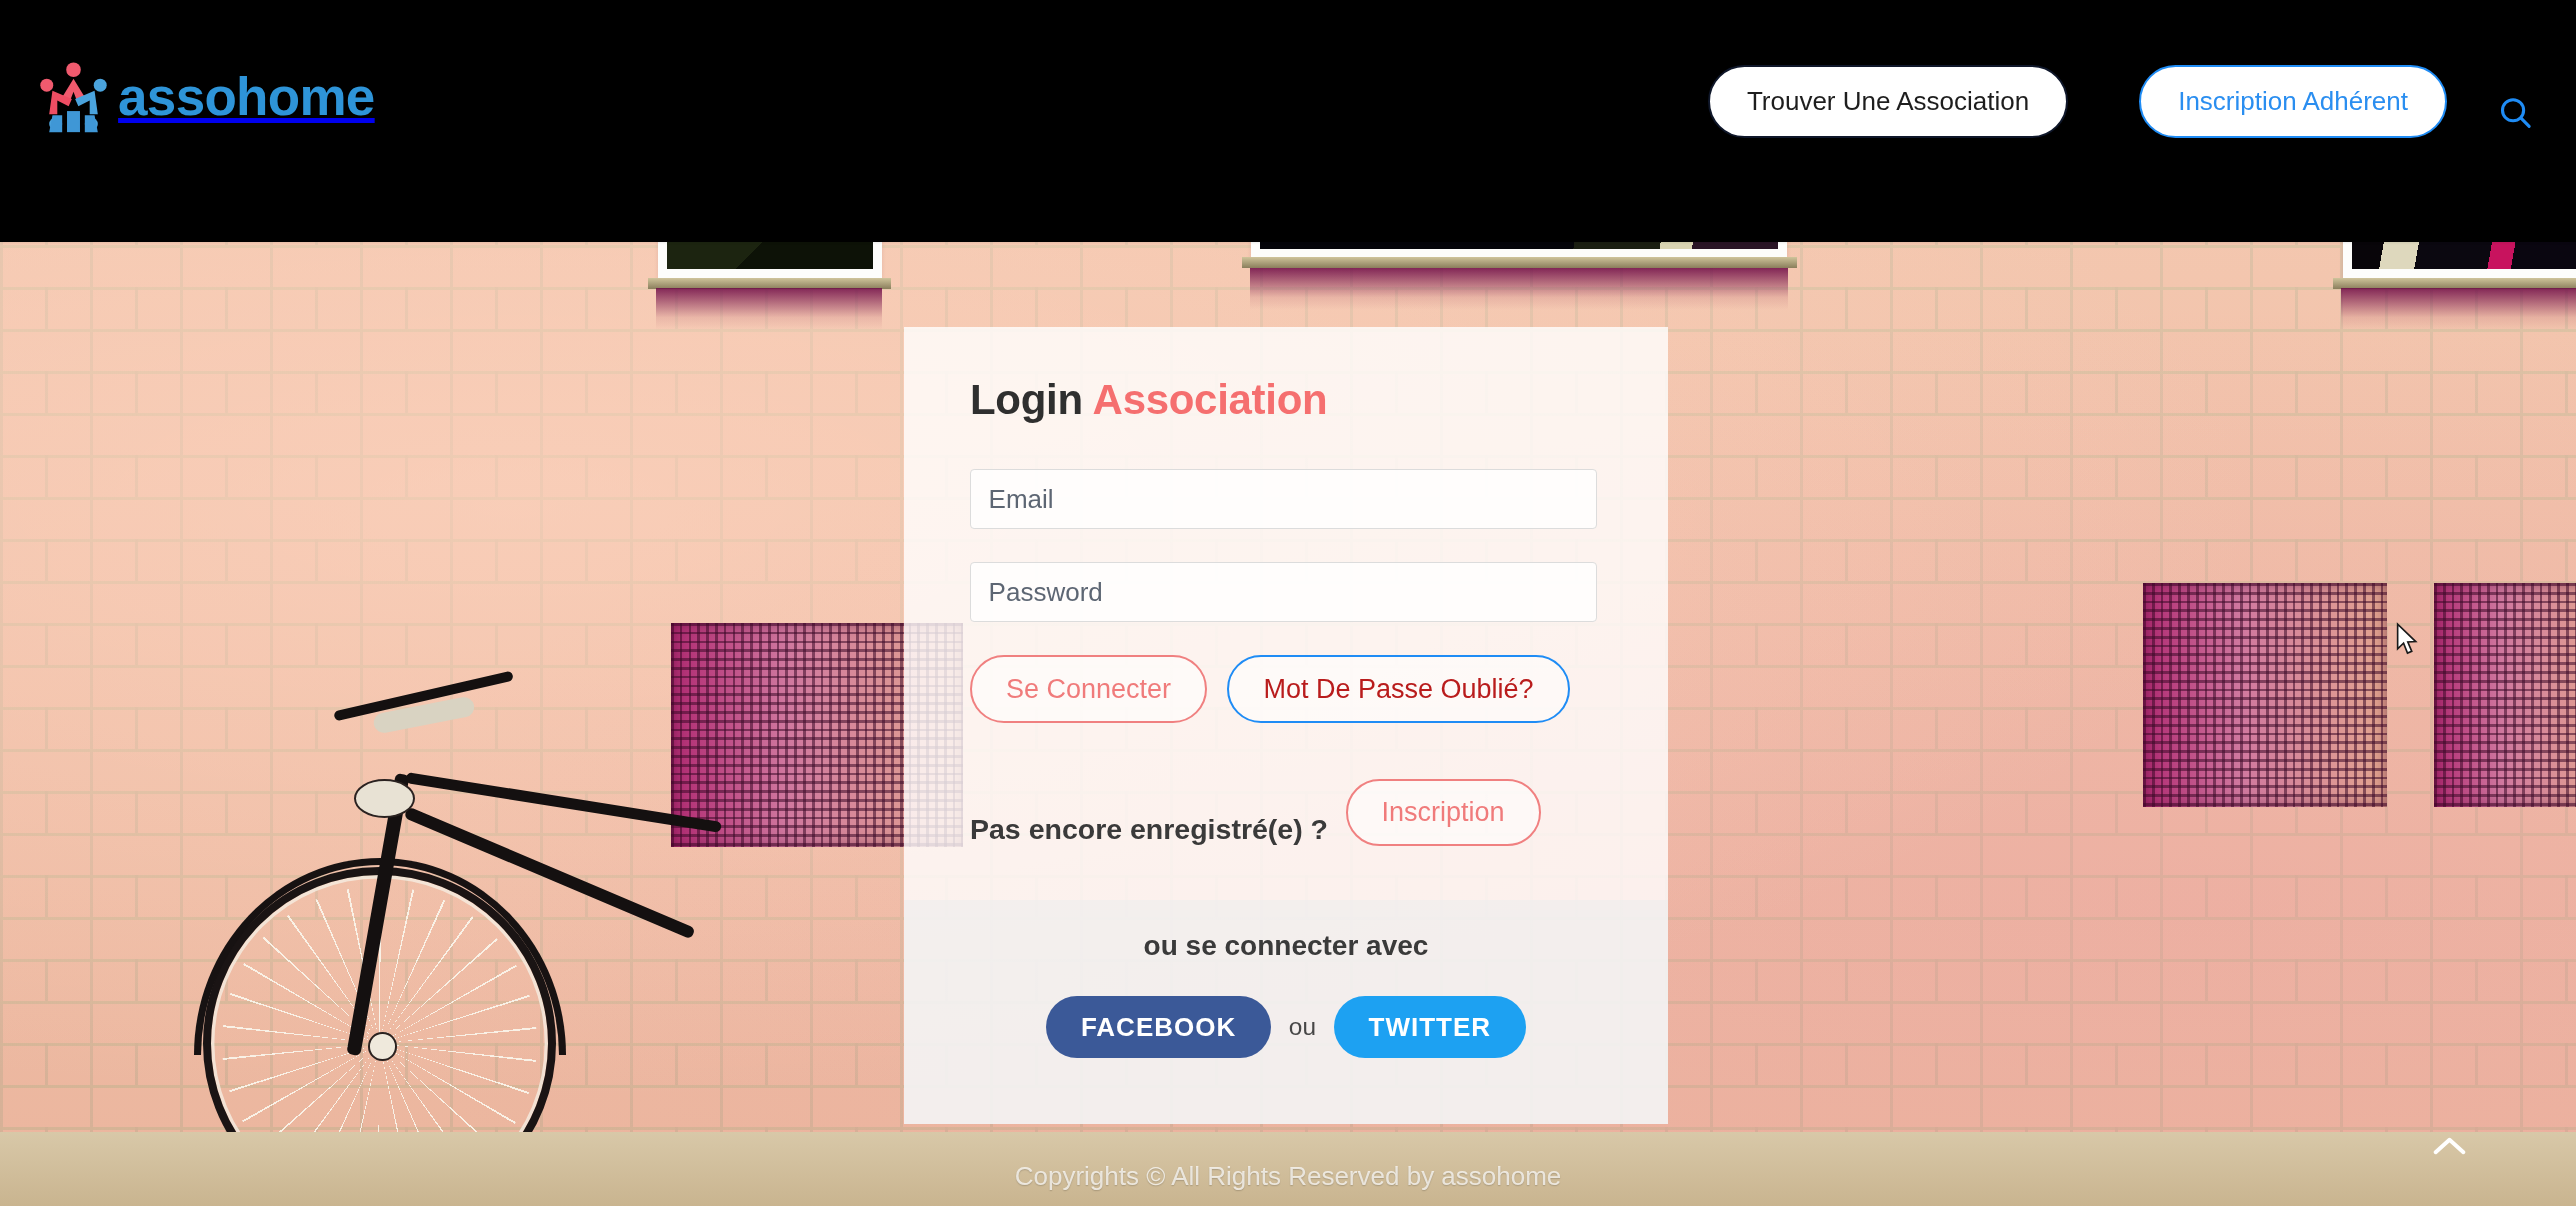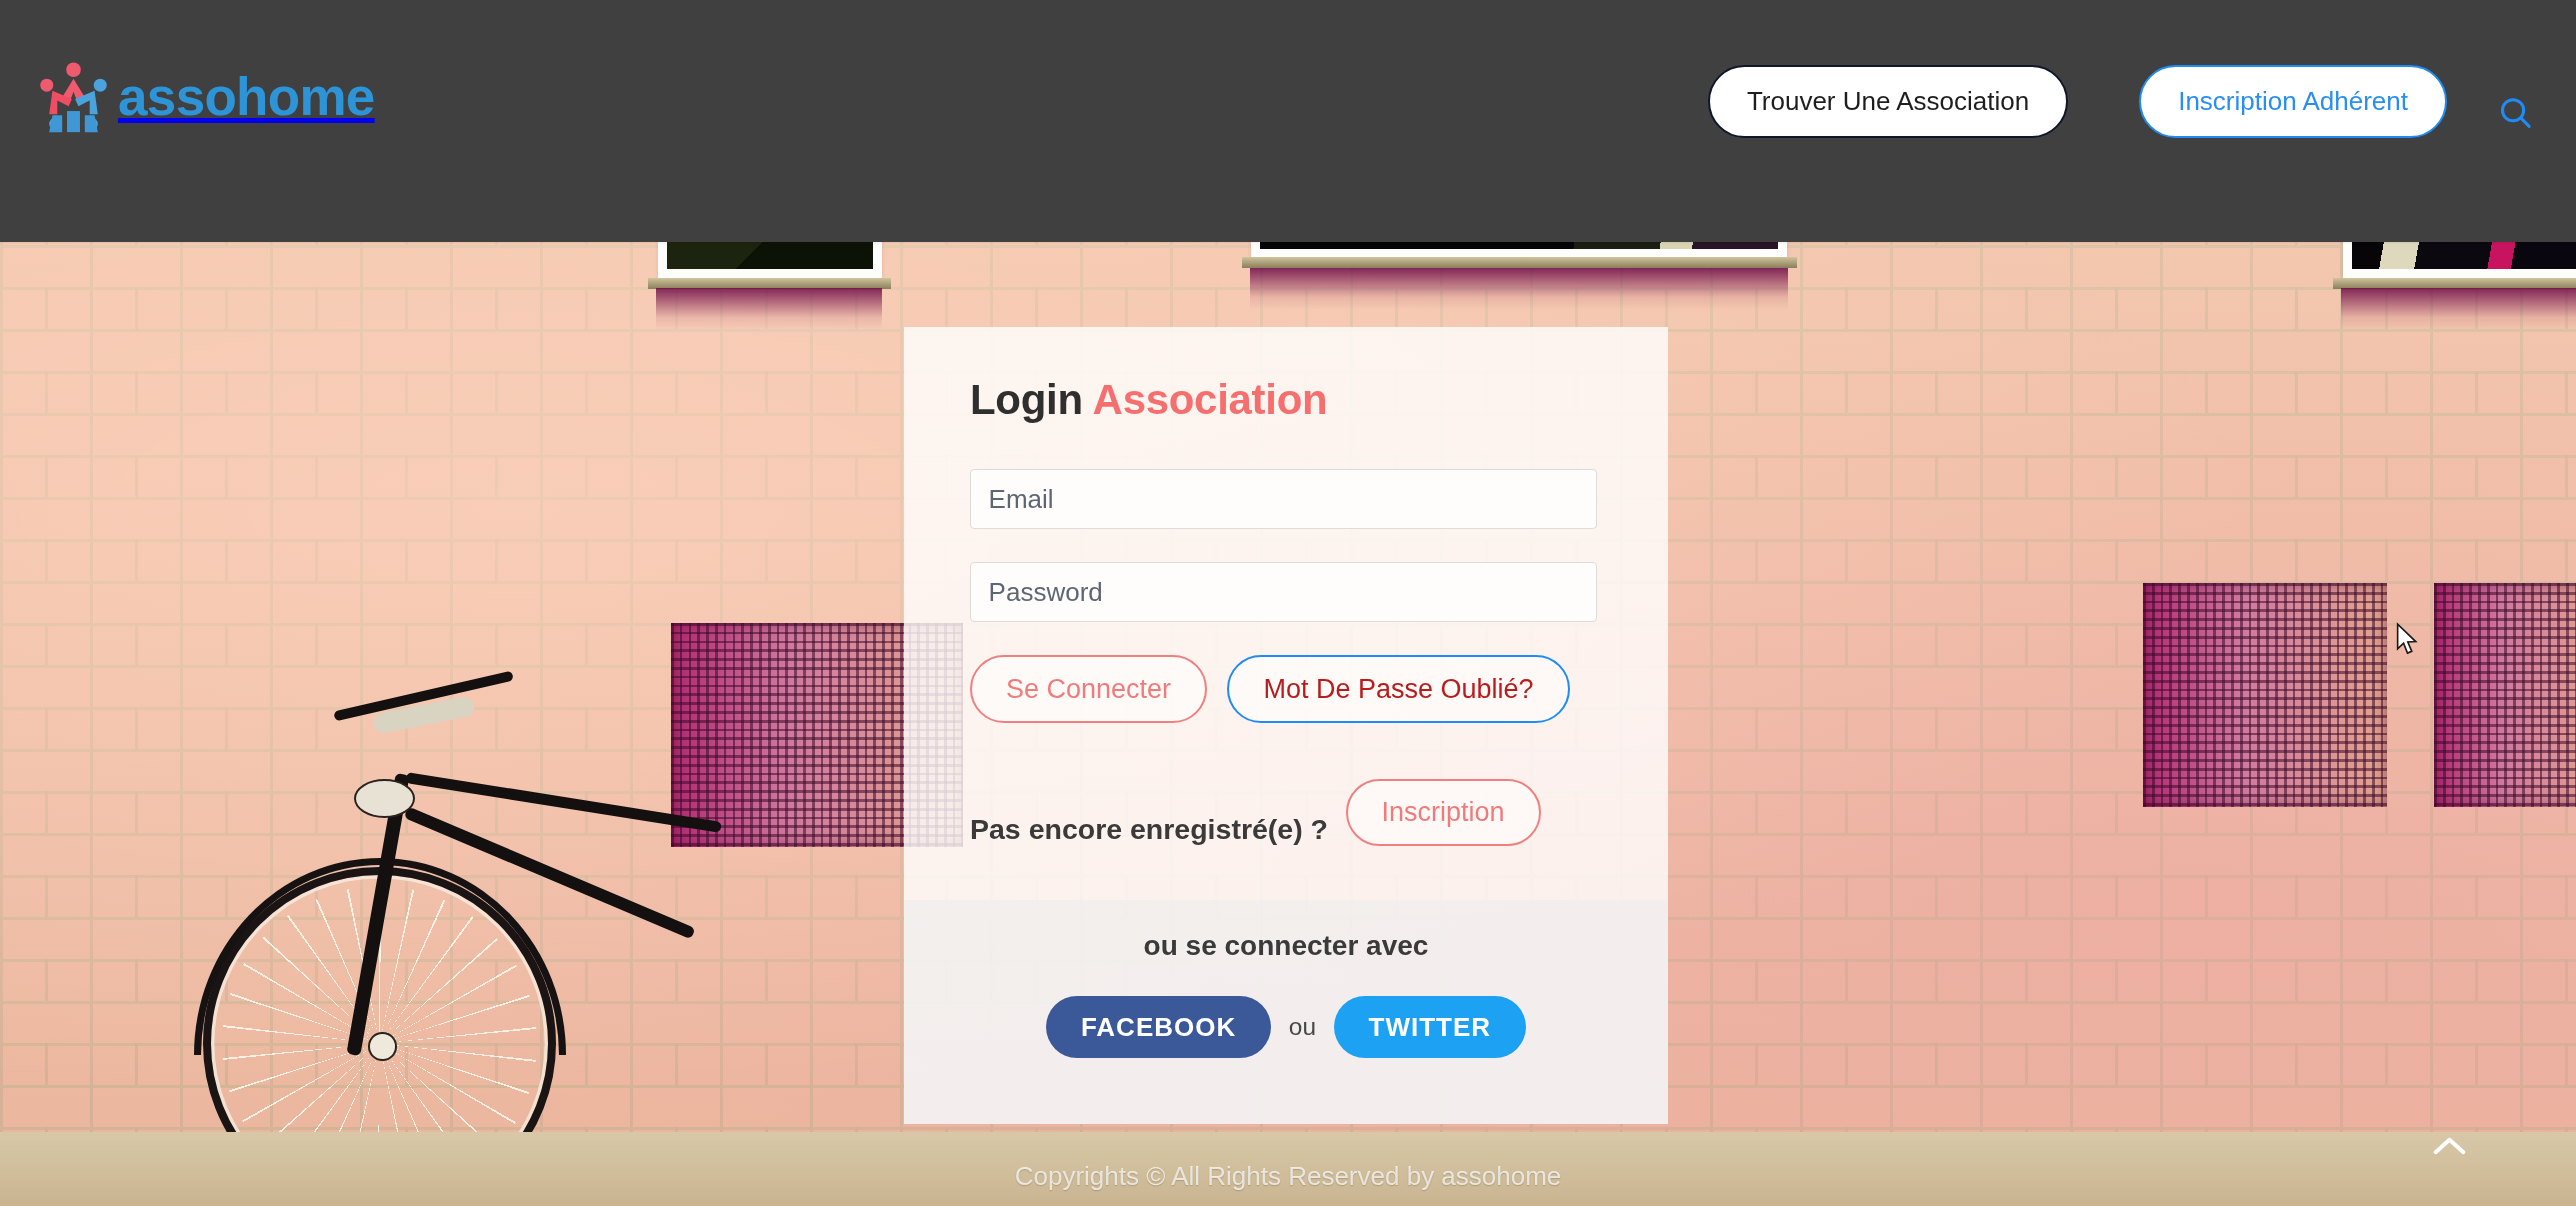--- a/index.html
+++ b/index.html
@@ -96,21 +96,21 @@
   .fender { position: absolute; border: 7.5px solid #171212; border-bottom: none; border-radius: 50% 50% 0 0 / 100% 100% 0 0; }
   .ground {
     position: absolute; left: 0; right: 0; bottom: 0; height: 75px;
     background: linear-gradient(to bottom,#d8c8a8,#c9b48f);
   }
 
   
   .header {
     position: absolute; left: 0; top: 0;
     width: 2576px; height: 242px;
-    background: #404040;
+    background: #000000;
     box-shadow: 0 0.7px 2px rgba(0,0,0,.08);
     z-index: 20;
   }
   .logo-wrap {
     position: absolute; left: 33px; top: 56px;
     display: flex; align-items: center; gap: 4.1px;
   }
   .logo-mark { width: 81px; height: 81px; display:block; }
   .logo-text {
     font-size: 53px; font-weight: 700; color: #2e94d8;

